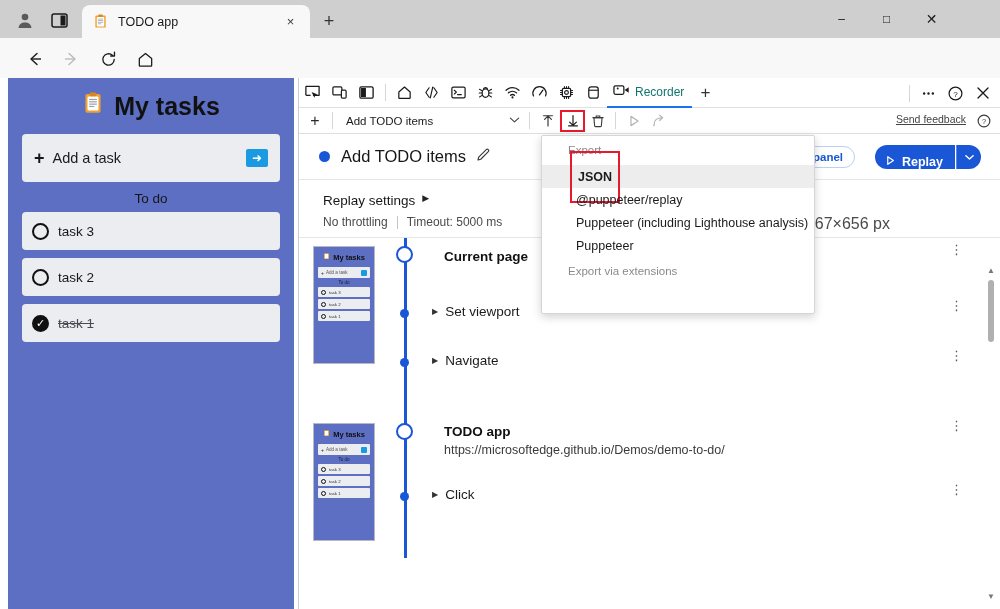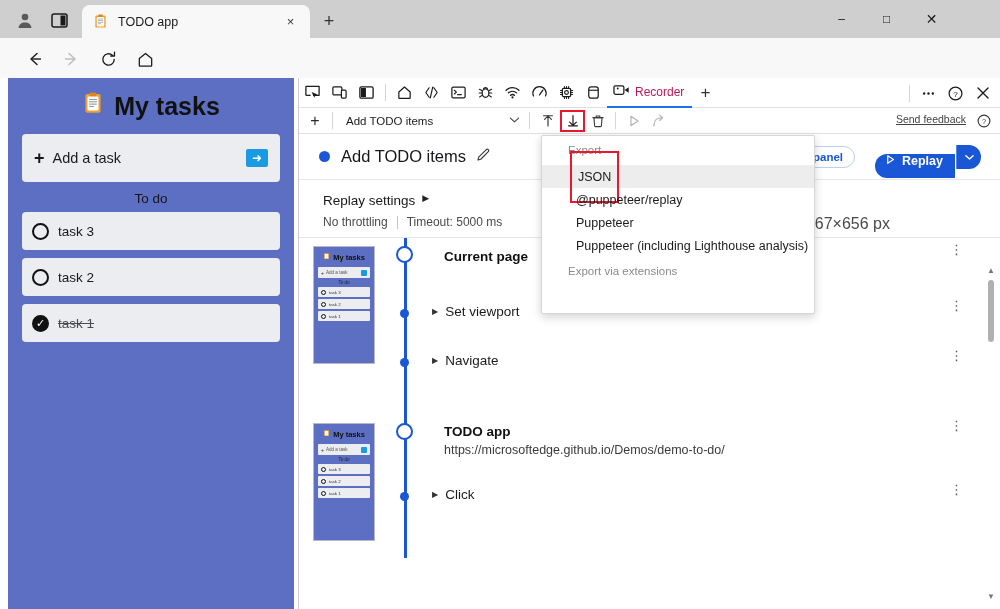--- a/index.html
+++ b/index.html
@@ -130,21 +130,21 @@
     position: relative; height: 30px; background: #fff;
     border-bottom: 1px solid #e0e0e0; display: flex; align-items: center;
   }
   .dti {
     width: 27px; height: 26px; display: flex; align-items: center;
     justify-content: center; flex: 0 0 auto;
   }
   .dt-sep { width: 1px; height: 17px; background: #d6d6d6; margin: 0 5px; flex:0 0 auto; }
   .dt-paneltab {
     display: flex; align-items: center; gap: 5px; height: 30px;
-    padding: 0 8px 0 6px; font-size: 12px; color: #be185d;
+    padding: 0 8px 0 6px; font-size: 12px; color: #0f766e;
     border-bottom: 2px solid #1a73e8; flex: 0 0 auto;
   }
   .dt-plus { width: 26px; height: 26px; display:flex; align-items:center;
     justify-content:center; font-size: 17px; color: #333; font-weight: 300; flex:0 0 auto;}
   .dt-right { position: absolute; right: 0; top: 0; height: 30px;
     display: flex; align-items: center; }
 
   .rec-toolbar {
     position: relative; height: 26px; border-bottom: 1px solid #e0e0e0;
     display: flex; align-items: center; padding-left: 4px; background: #fff;
@@ -172,23 +172,23 @@
   .rec-dot { width: 11px; height: 11px; border-radius: 50%; background: #1a57d6;
     margin-right: 11px; }
   .rec-name { font-size: 16.5px; color: #17171a; margin-right: 9px; }
   .perf-pill {
     position: absolute; right: 145px; top: 12px; height: 22px;
     border: 1px solid #bcd0f5; border-radius: 11px; padding: 0 11px;
     display: flex; align-items: center; font-size: 11.5px;
     color: #1a57d6; font-weight: bold; white-space: nowrap;
   }
   .replay-btn {
-    position: absolute; right: 45px; top: 20px; height: 24px;
+    position: absolute; right: 45px; top: 11px; height: 24px;
     background: #1a57d6; border-radius: 12px 0 0 12px; padding: 0 12px 0 10px;
-    display: flex; align-items: flex-start; gap: 6px;
+    display: flex; align-items: flex-end; gap: 6px;
     color: #fff; font-size: 12.5px; font-weight: bold;
   }
   .replay-caret {
     position: absolute; right: 19px; top: 11px; width: 25px; height: 24px;
     background: #1a57d6; border-radius: 0 12px 12px 0;
     display: flex; align-items: center; justify-content: center;
     color: #fff; font-size: 8px; border-left: 1px solid #5b86e6;
   }
 
   .rec-settings {
@@ -264,21 +264,21 @@
     background: #fff; border: 1px solid #d6d6d6; border-radius: 2px;
     box-shadow: 0 3px 10px rgba(0,0,0,0.18); z-index: 50;
   }
   .menu-group { font-size: 11.5px; color: #8a8a8a; padding: 8px 0 9px 26px; }
   .menu-item {
     height: 23px; display: flex; align-items: center; padding-left: 34px;
     font-size: 12.5px; color: #1b1b1b;
   }
   .menu-item.sel { background: #ededed; }
   .menu-item .box {
-    border: 2.5px solid #e8192c; padding: 17px 6px; margin-left: -6px;
+    border: 2.5px solid #e8192c; padding: 17px 6px; margin-left: -6px; font-weight: bold;
   }
 </style>
 </head>
 <body>
 
 <div id="app">
 
   <div class="chrome-top">
     <div class="profile-ico">
       <svg width="20" height="20" viewBox="0 0 20 20">
@@ -734,18 +734,18 @@
       <div class="sb-dn" style="position:absolute;top:326px">▼</div>
     </div>
   </div>
 
   <div class="menu">
     <div class="menu-group">Export</div>
     <div class="menu-item sel">
       <span class="box">JSON</span>
     </div>
     <div class="menu-item">@puppeteer/replay</div>
+    <div class="menu-item">Puppeteer (including Lighthouse analysis)</div>
     <div class="menu-item">Puppeteer</div>
-    <div class="menu-item">Puppeteer (including Lighthouse analysis)</div>
     <div class="menu-group">Export via extensions</div>
   </div>
 
 </div>
 
 </body></html>

